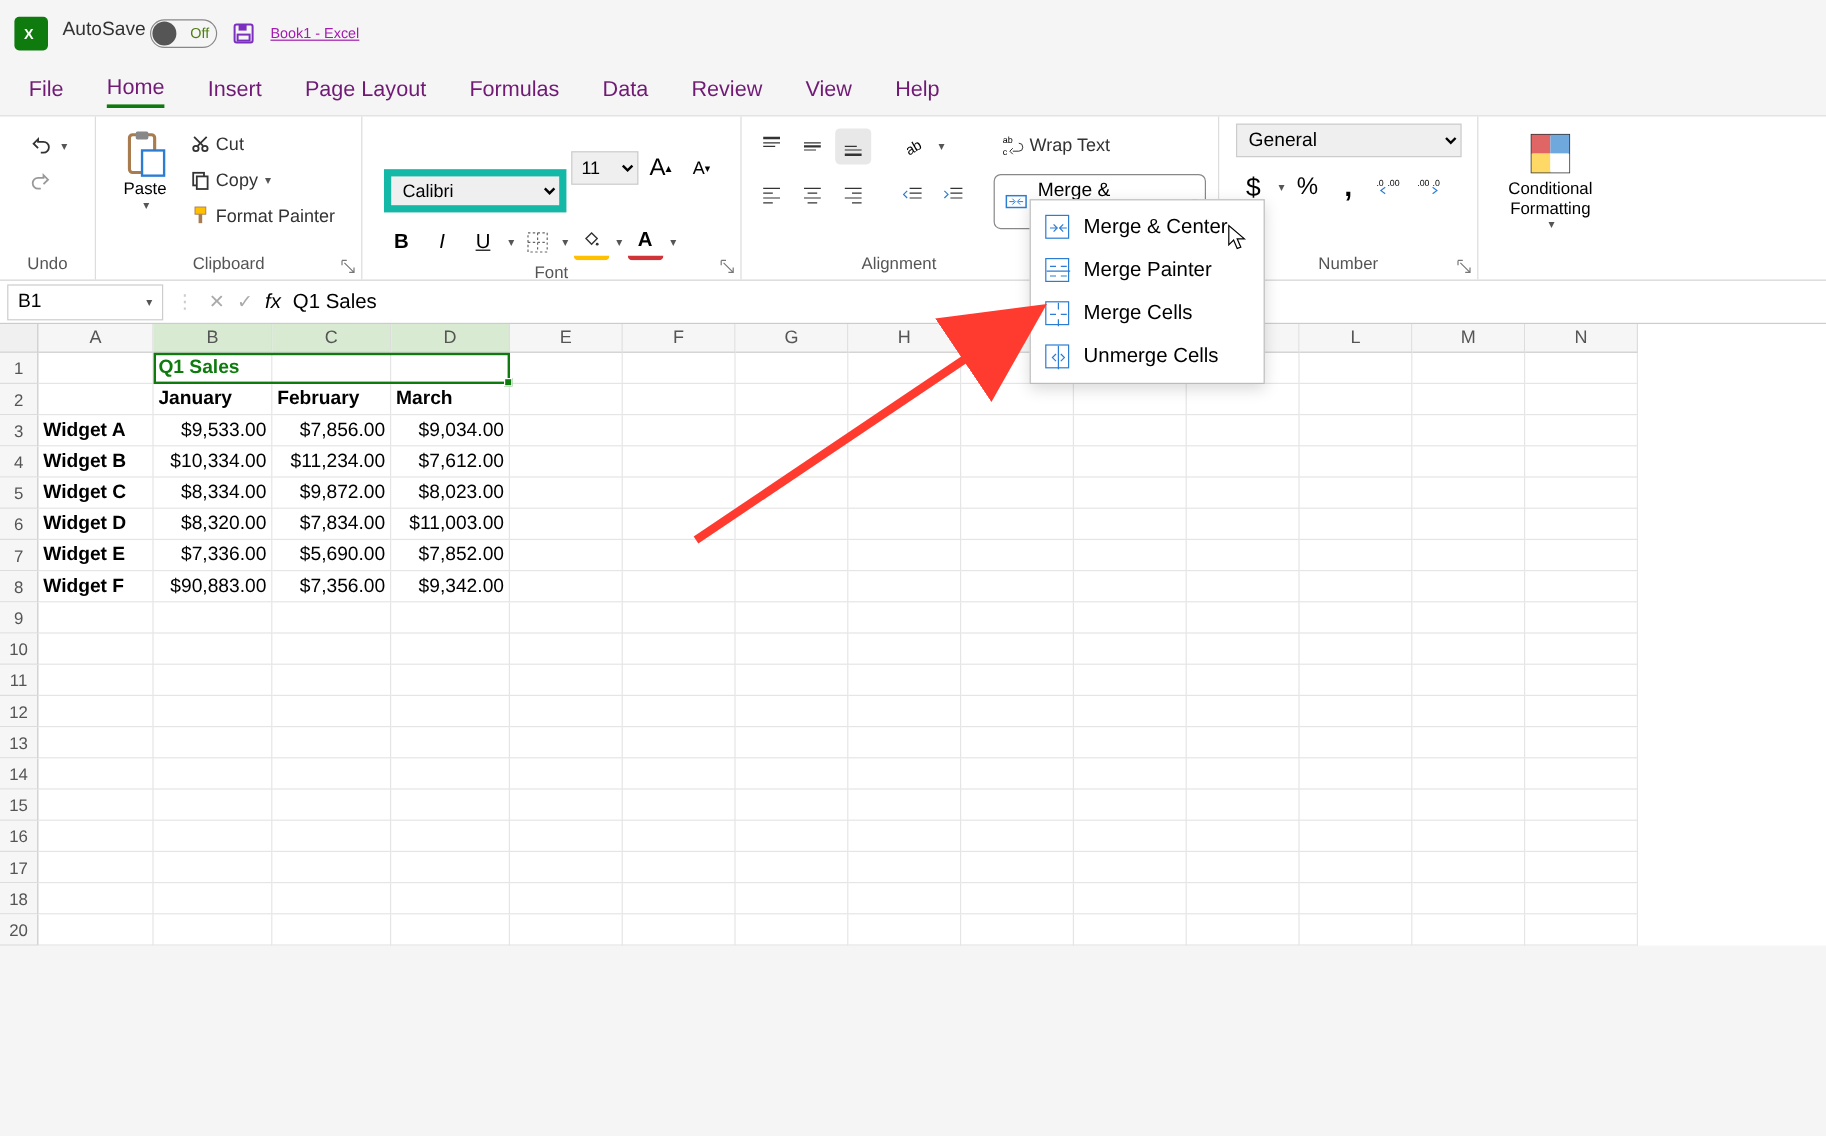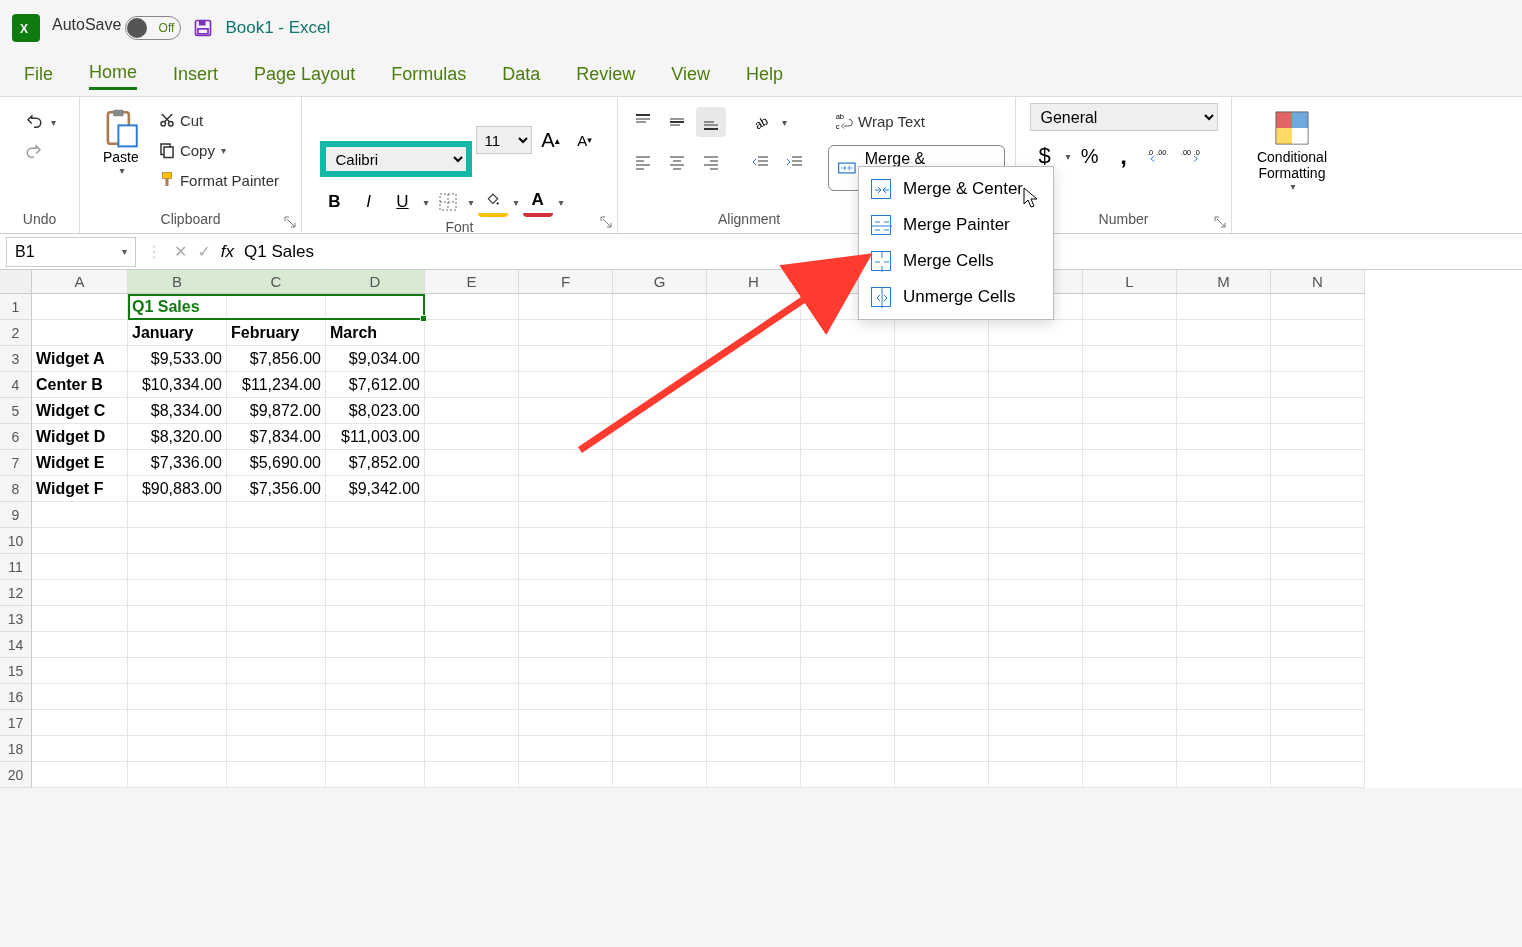--- a/index.html
+++ b/index.html
@@ -5,24 +5,24 @@
 * { box-sizing: border-box; margin: 0; padding: 0; font-family: 'Segoe UI', sans-serif; }
 body { background: #f5f5f5; width: 1522px; height: 947px; overflow: hidden; user-select: none; }
 
 
 .title-bar { display: flex; align-items: center; height: 56px; background: #f5f5f5; padding: 0 12px; gap: 12px; }
 .excel-icon { width: 28px; height: 28px; background: #0f7b0f; color: white; display: flex; align-items: center; justify-content: center; font-weight: bold; font-size: 16px; border-radius: 4px; }
 .autosave { display: flex; align-items: flex-start; gap: 4px; font-size: 16px; color: #333; }
 .toggle { width: 56px; height: 24px; border: 1px solid #888; border-radius: 12px; display: flex; align-items: center; padding: 1px; position: relative; }
 .toggle-knob { width: 20px; height: 20px; background: #555; border-radius: 50%; }
 .toggle-label { font-size: 12px; position: absolute; right: 6px; color: #4d7c0f; }
-.doc-title { font-size: 17px; color: #0f766e; }
-
-
-.tabs { display: flex; align-items: center; height: 40px; padding: 0 24px; gap: 36px; font-size: 18px; color: #4d7c0f; }
+.doc-title { font-size: 12px; color: #a21caf; text-decoration: underline; }
+
+
+.tabs { display: flex; align-items: center; height: 40px; padding: 0 24px; gap: 36px; font-size: 18px; color: #701a75; }
 .tab { cursor: pointer; padding-bottom: 4px; }
 .tab.active { border-bottom: 3px solid #0f7b0f; font-weight: 400; }
 
 
 .ribbon { display: flex; background: #fff; border-top: 1px solid #ddd; border-bottom: 1px solid #ccc; height: 138px; }
 .ribbon-group { border-right: 1px solid #ddd; padding: 6px 10px 4px 10px; display: flex; flex-direction: column; justify-content: space-between; align-items: center; position: relative; }
 .ribbon-group-label { font-size: 14px; color: #555; text-align: center; padding: 2px 0; }
 .group-body { display: flex; align-items: flex-start; gap: 6px; flex: 1; }
 .vstack { display: flex; flex-direction: column; gap: 4px; }
 .hstack { display: flex; align-items: center; gap: 4px; }
@@ -488,21 +488,21 @@
         <div class="cell col-rest"></div>
         <div class="cell col-rest"></div>
         <div class="cell col-rest"></div>
         <div class="cell col-rest"></div>
         <div class="cell col-rest"></div>
         <div class="cell col-rest"></div>
         <div class="cell col-rest"></div>
       </div>
       <div class="row">
         <div class="row-head">4</div>
-        <div class="cell bold col-A">Center B</div>
+        <div class="cell bold col-A">Widget B</div>
         <div class="cell right col-BCD">$10,334.00</div>
         <div class="cell right col-BCD">$11,234.00</div>
         <div class="cell right col-BCD">$7,612.00</div>
         <div class="cell col-rest"></div>
         <div class="cell col-rest"></div>
         <div class="cell col-rest"></div>
         <div class="cell col-rest"></div>
         <div class="cell col-rest"></div>
         <div class="cell col-rest"></div>
         <div class="cell col-rest"></div>

